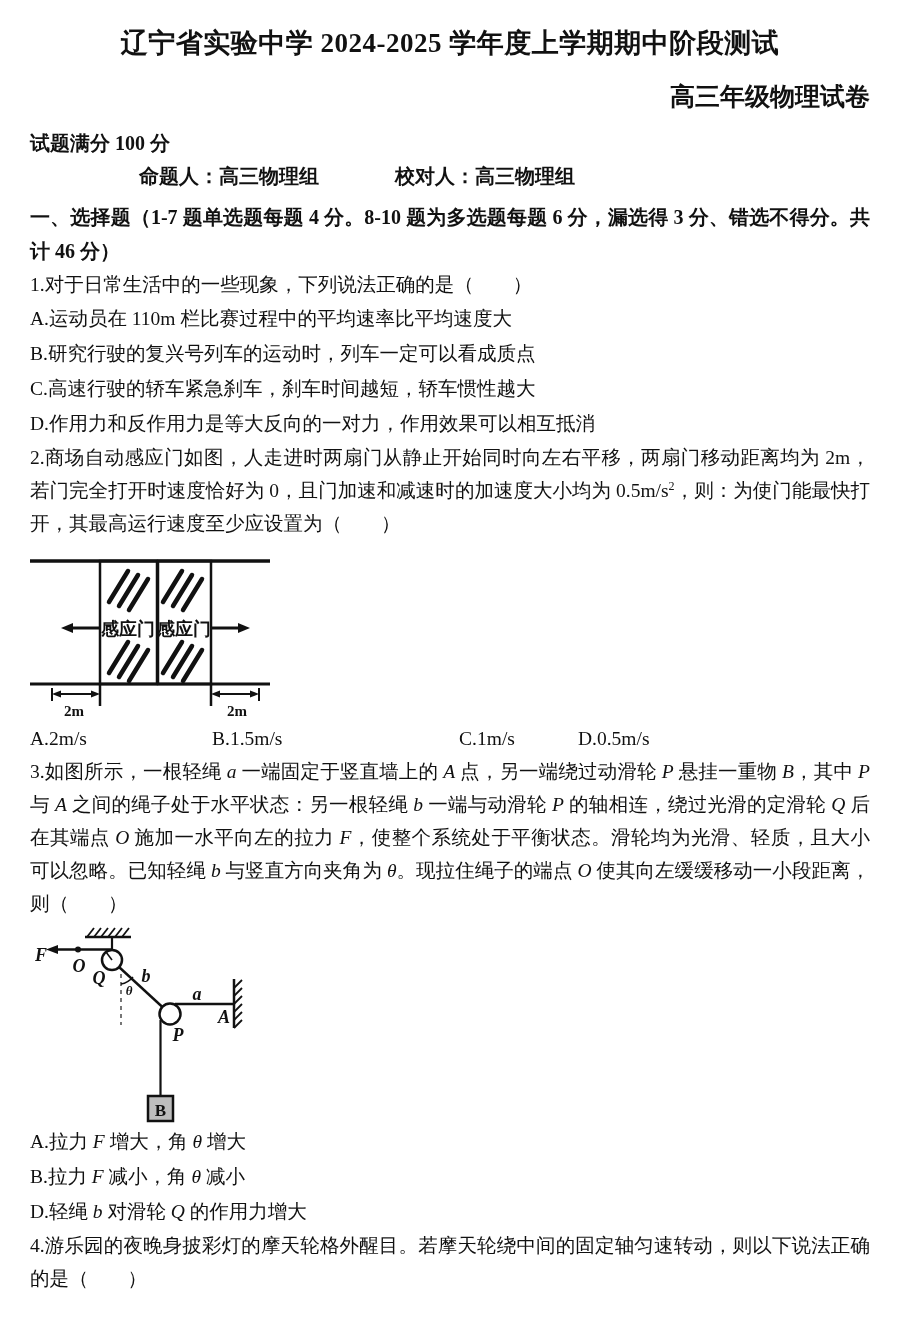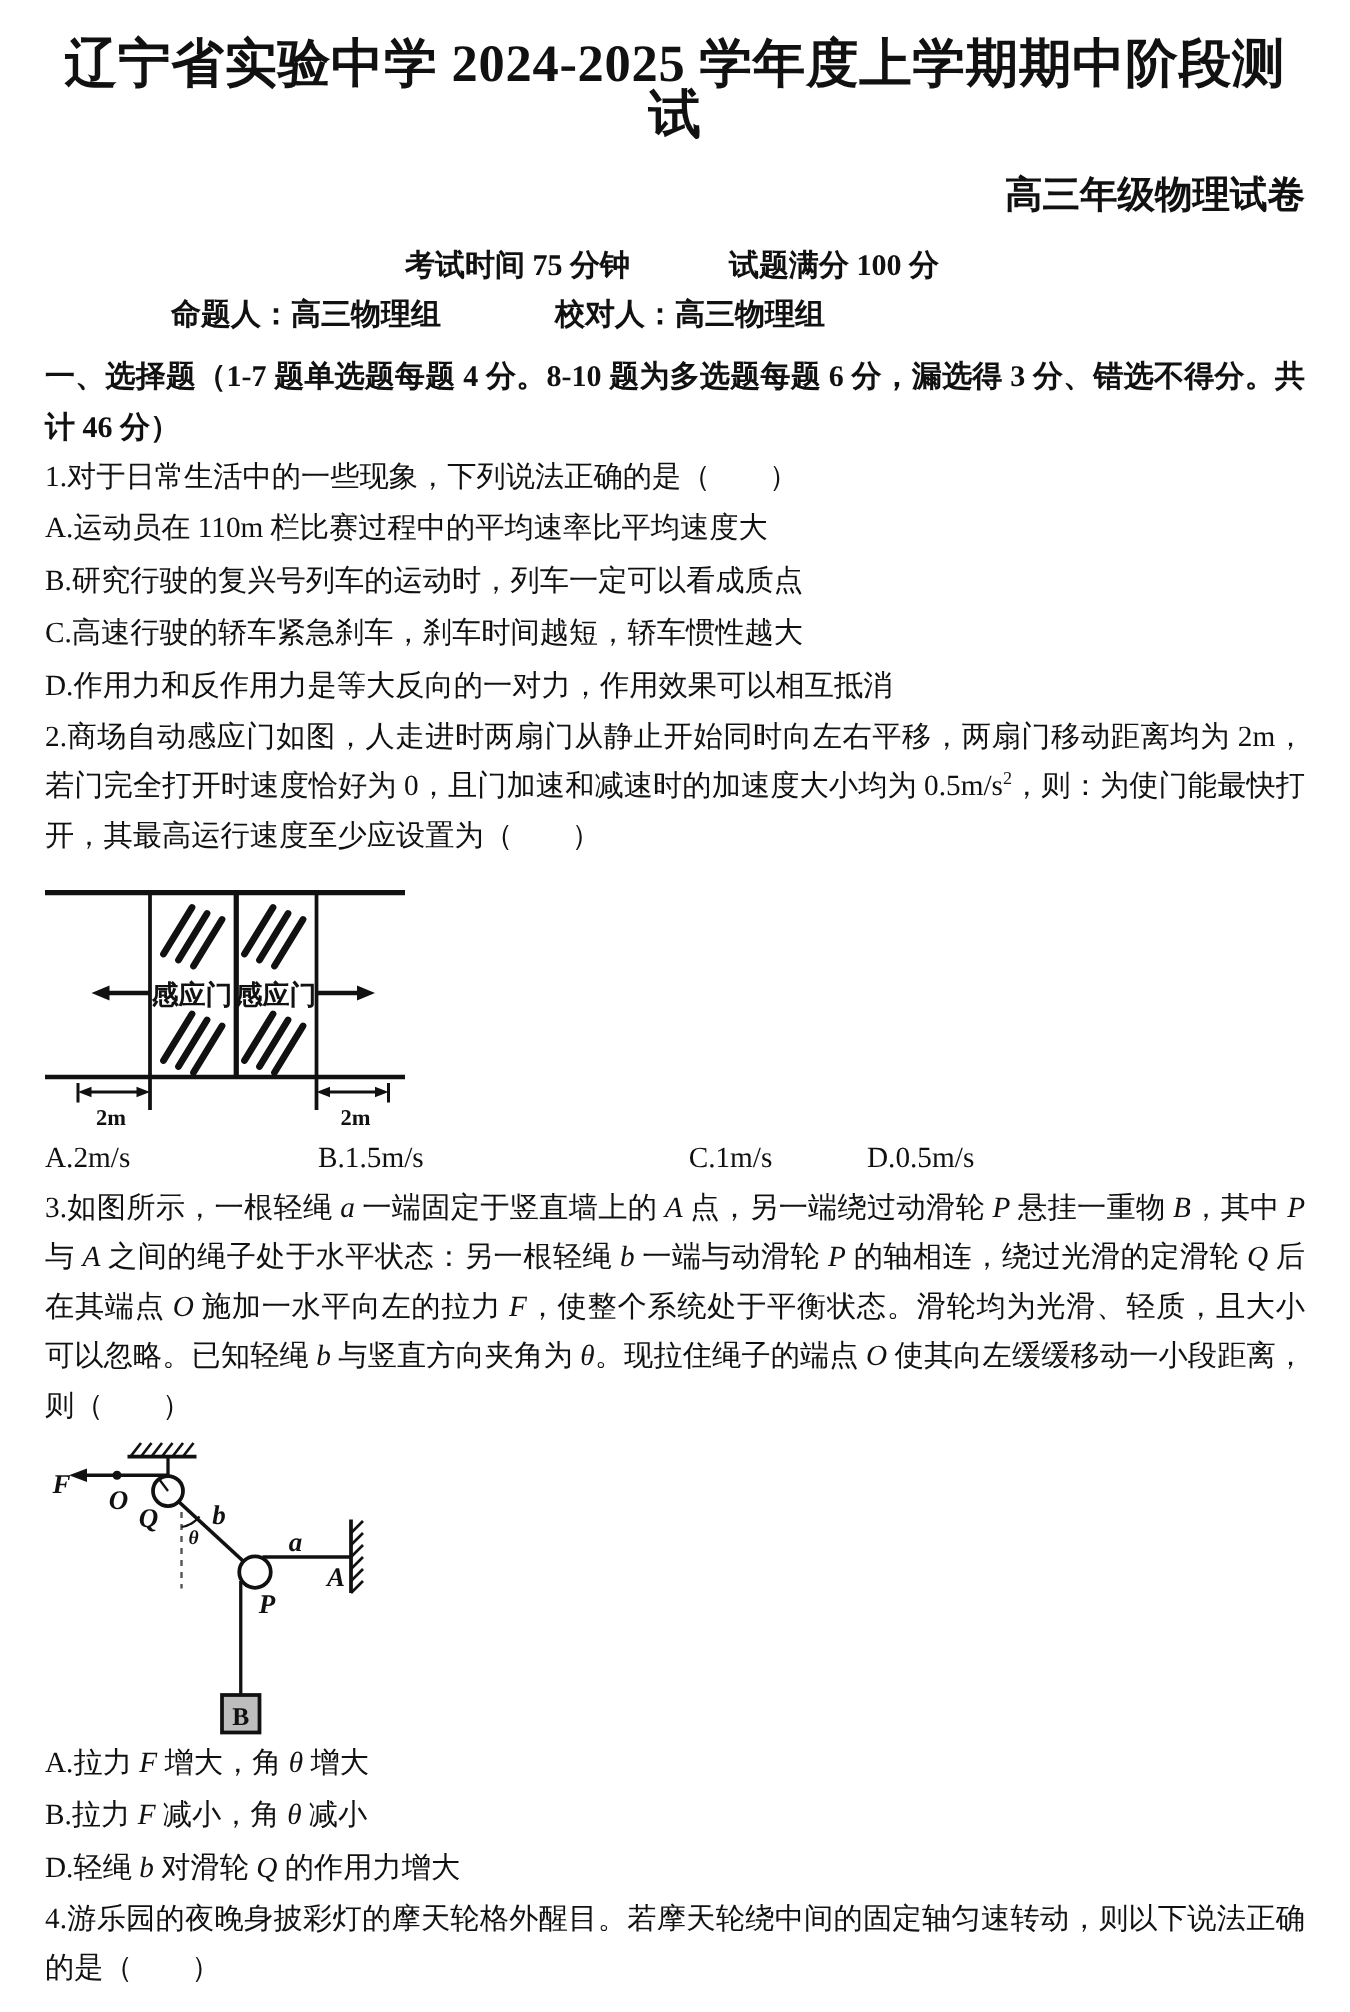--- a/index.html
+++ b/index.html
@@ -6,32 +6,32 @@
   body {
     width: 900px; height: 1341px;
     background: #ffffff;
     color: #111111;
     font-family: "Liberation Serif", "DejaVu Serif", serif;
     overflow: hidden;
   }
   .page { padding: 26px 30px 0 30px; }
 
   .title {
-    font-size: 35px; font-weight: bold; text-align: center;
+    font-size: 27px; font-weight: bold; text-align: center;
     margin: 0; line-height: 34px; letter-spacing: 0.5px;
   }
   .subtitle {
     font-size: 25px; font-weight: bold; text-align: right;
     margin: 22px 0 0 0; line-height: 30px;
   }
   .info-row { display: flex; font-weight: bold; font-size: 20px; line-height: 27px; }
   .info-row.r1 { margin-top: 18px; }
   .info-row.r1 .c1 { margin-left: 240px; width: 216px; }
   .info-row.r2 { margin-top: 6px; }
-  .info-row.r2 .c1 { margin-left: 84px; width: 256px; }
+  .info-row.r2 .c1 { margin-left: 109px; width: 256px; }
 
   .section-heading {
     font-weight: bold; font-size: 20px; line-height: 34px;
     margin: 10px 0 0 0; text-align: justify;
   }
 
   p.stem { font-size: 19.5px; line-height: 33px; margin: 0; text-align: justify; }
   p.option-line { font-size: 19.5px; line-height: 35px; margin: 0; }
 
   .options-grid { display: flex; font-size: 19.5px; line-height: 33px; }
@@ -57,21 +57,20 @@
 </style>
 </head>
 <body>
 
 <div class="page">
 
   <h1 class="title">辽宁省实验中学 2024-2025 学年度上学期期中阶段测试</h1>
   <h2 class="subtitle">高三年级物理试卷</h2>
 
   <div class="info-row r1">
-    <span class="c1">考试时间 75 分钟</span>
     <span class="c2">试题满分 100 分</span>
   </div>
   <div class="info-row r2">
     <span class="c1">命题人：高三物理组</span>
     <span class="c2">校对人：高三物理组</span>
   </div>
 
   <p class="section-heading">一、选择题（1-7 题单选题每题 4 分。8-10 题为多选题每题 6 分，漏选得 3 分、错选不得分。共计 46 分）</p>
 
   <p class="stem">1.对于日常生活中的一些现象，下列说法正确的是（　　）</p>

